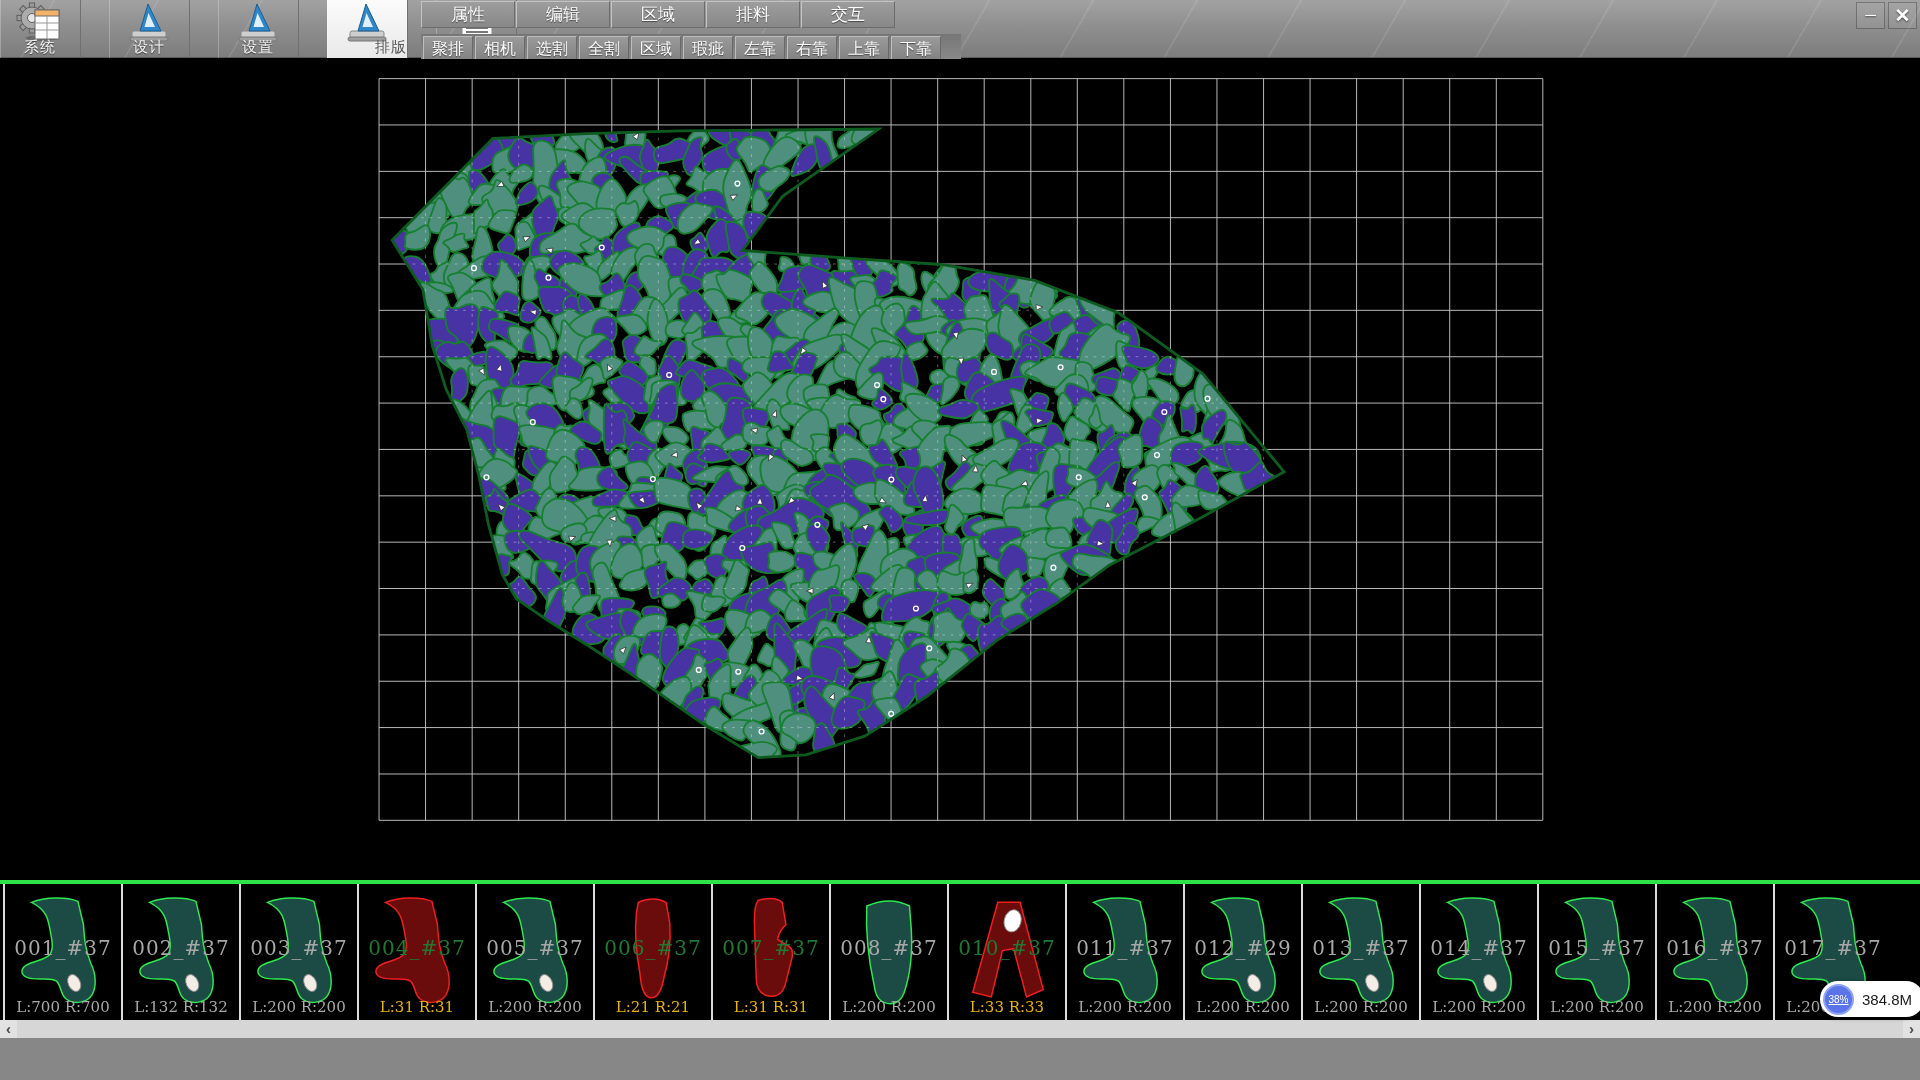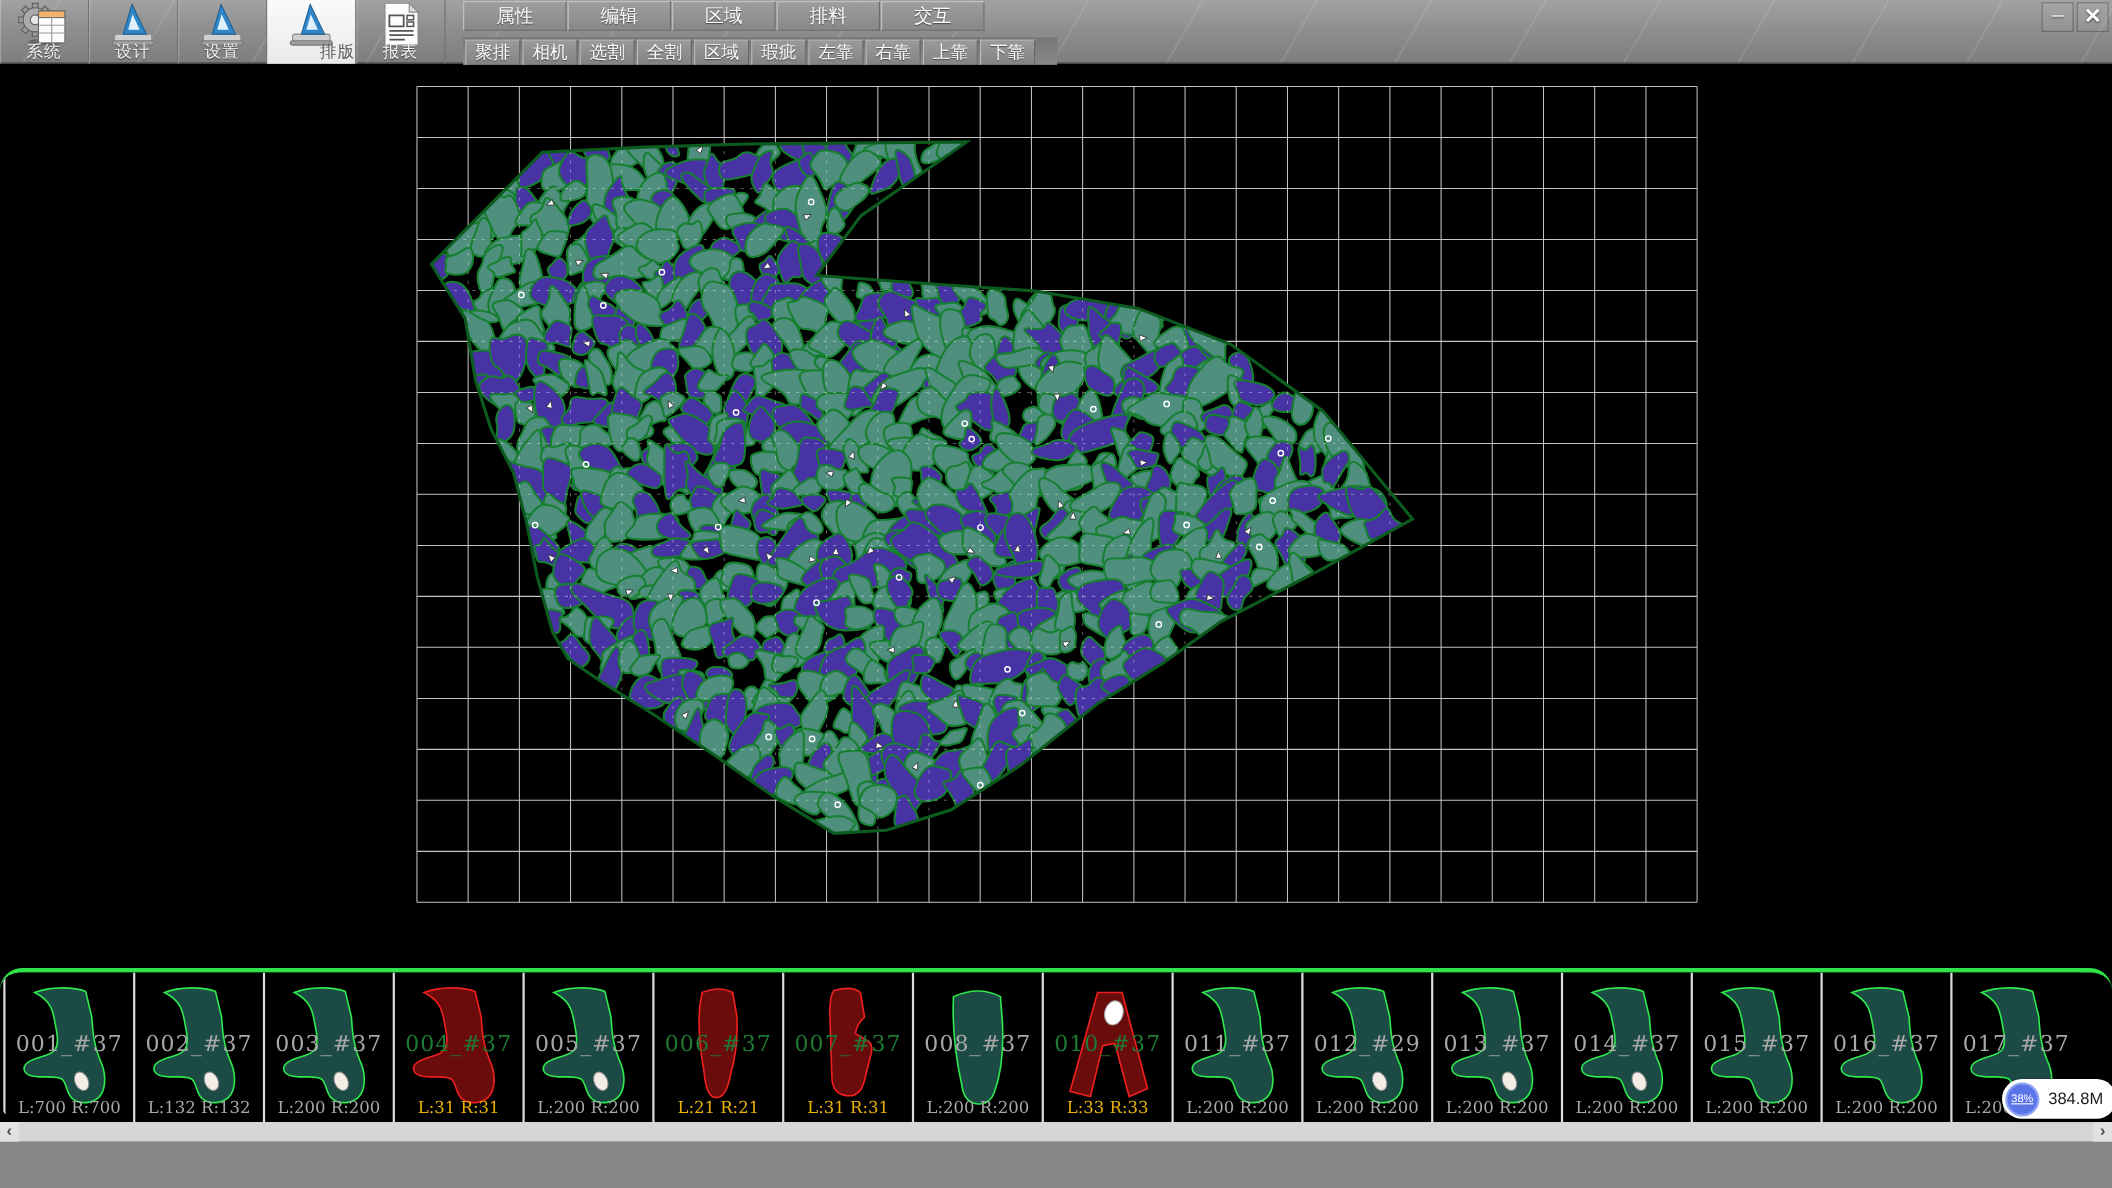--- a/index.html
+++ b/index.html
@@ -5,21 +5,21 @@
   html,body{margin:0;padding:0;background:#000;width:1920px;height:1080px;overflow:hidden;}
   *{box-sizing:border-box;font-family:"Liberation Sans",sans-serif;}
   #app{position:relative;width:1920px;height:1080px;background:#000;}
 
   
   #toolbar{position:absolute;left:0;top:0;width:1920px;height:58px;
     background:linear-gradient(180deg,#a2a2a2 0%,#8f8f8f 45%,#7d7d7d 100%);
     border-bottom:1px solid #5a5a5a;}
   #toolbar .streaks{position:absolute;inset:0;pointer-events:none;
     background:repeating-linear-gradient(120deg,transparent 0 46px,rgba(255,255,255,.09) 46px 48px,transparent 48px 90px);}
-  #icon-strip{position:absolute;left:0;top:0;height:58px;display:flex;}
+  #icon-strip{position:absolute;left:0;top:0;height:58px;display:flex;gap:28px;}
   .tool-cell{position:relative;width:81px;height:58px;border-right:1px solid #707070;
     box-shadow:inset 1px 0 0 rgba(255,255,255,.25);cursor:default;text-align:center;}
   .tool-cell.selected{background:linear-gradient(180deg,#fbfbfb,#e9e9e9);}
   .tool-cell svg{display:block;margin:1px auto 0;}
   .tool-cell .tlabel{position:absolute;left:0;right:0;bottom:1px;font-size:15px;color:#f4f4f4;
     text-shadow:0 1px 1px rgba(0,0,0,.55);letter-spacing:1px;}
   .tool-cell.selected .tlabel{color:#5a5a5a;text-shadow:none;margin-left:48px;}
 
   #menu-area{position:absolute;left:421px;top:0;}
   #tab-row{display:flex;gap:1px;padding-top:1px;}
@@ -40,21 +40,21 @@
     text-shadow:0 1px 2px rgba(0,0,0,.6);}
   #min-btn{font-size:15px;line-height:24px;font-weight:bold;}
   #close-btn{font-size:19px;line-height:26px;font-weight:bold;}
 
   
   #canvas-wrap{position:absolute;left:0;top:59px;width:1920px;height:821px;background:#000;}
   #canvas-wrap svg{display:block;}
 
   
   #strip{position:absolute;left:0;top:880px;width:1920px;height:140px;background:#000;
-    border-top:4px solid #2fe24a;display:flex;padding-left:3px;overflow:hidden;border-radius:20px;}
+    border-top:4px solid #2fe24a;display:flex;padding-left:3px;overflow:hidden;}
   .thumb-cell{position:relative;width:118px;height:136px;flex:0 0 118px;border-left:2px solid #dcdcdc;background:#000;cursor:pointer;}
   .thumb-cell svg{position:absolute;left:8px;top:2px;}
   .pname{position:absolute;left:0;right:0;top:52px;text-align:center;
     font-family:"DejaVu Serif",serif;font-size:20px;letter-spacing:1px;z-index:2;}
   .plr{position:absolute;left:0;right:0;bottom:4px;text-align:center;
     font-family:"DejaVu Serif",serif;font-size:15px;z-index:2;}
   .c-gray{color:#a8a8a8;}
   .c-green{color:#1f7a33;}
   .c-greenlr{color:#eab308;}
 

